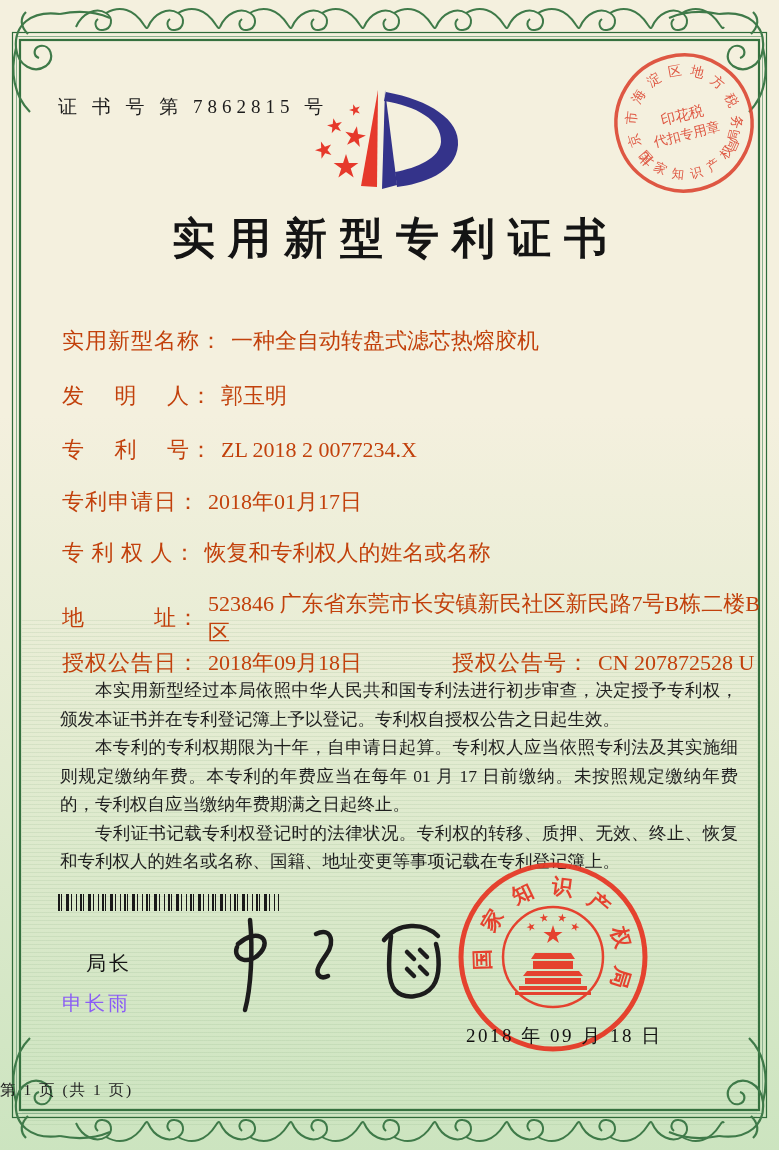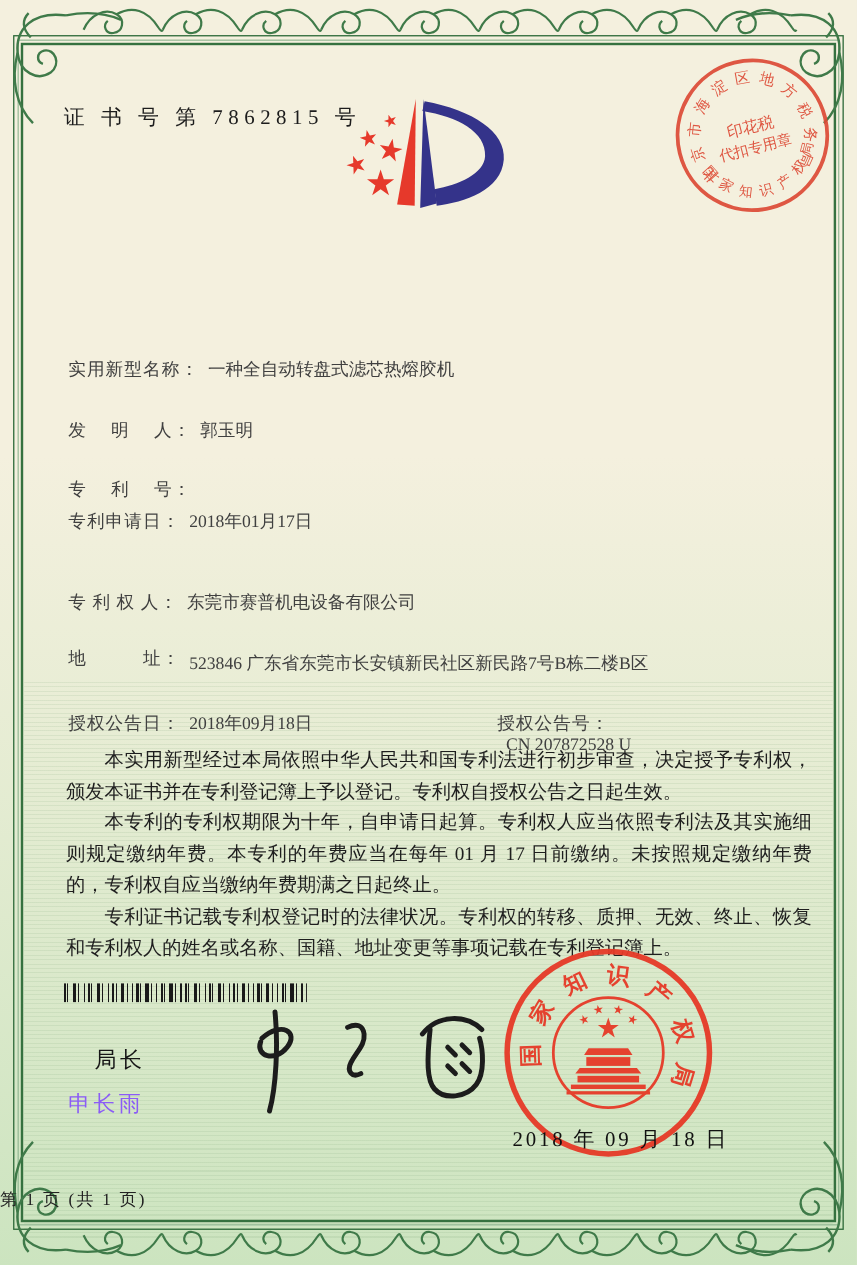--- a/index.html
+++ b/index.html
@@ -11,25 +11,25 @@
   .tint{position:absolute;inset:0;pointer-events:none;
     background:linear-gradient(180deg, rgba(214,232,199,0) 36%, rgba(209,231,195,0.40) 60%, rgba(197,226,186,0.85) 100%);}
   .waves{position:absolute;left:22px;right:22px;top:620px;bottom:24px;pointer-events:none;opacity:.55;
     background:repeating-linear-gradient(180deg, rgba(104,150,102,0.22) 0 1px, rgba(104,150,102,0) 1px 4px);}
   .border-svg{position:absolute;inset:0;pointer-events:none;}
   .cert-number{position:absolute;left:58px;top:94px;font-size:19px;letter-spacing:5px;color:#1c1c1c;}
   .logo{position:absolute;left:298px;top:80px;}
   .tax-stamp{position:absolute;left:609px;top:48px;transform:rotate(-14deg);opacity:.92;}
   .title{position:absolute;left:0;right:0;top:210px;text-align:center;
     font-size:43px;font-weight:bold;letter-spacing:13px;padding-left:13px;color:#141414;}
-  .field{position:absolute;left:62px;display:flex;font-size:16px;color:#404040;}
+  .field{position:absolute;left:62px;display:flex;font-size:22px;color:#c2410c;align-items:center;}
   .f-label{white-space:pre;letter-spacing:1px;flex:none;}
   .f-value{margin-left:8px;}
   .addr-val{width:552px;line-height:29px;}
-  .grant-no{left:452px;flex-direction:column;}
+  .grant-no{left:452px;}
   .paragraphs{position:absolute;left:60px;top:676px;width:678px;font-size:17.5px;
     line-height:28.5px;text-align:justify;color:#1e1e1e;}
   .paragraphs p{margin:0;text-indent:2em;}
   .barcode{position:absolute;left:58px;top:894px;width:221px;height:17px;
     background:repeating-linear-gradient(90deg,#191919 0 2px,transparent 2px 3px,#191919 3px 4px,transparent 4px 8px,#191919 8px 11px,transparent 11px 13px,#191919 13px 14px,transparent 14px 18px,#191919 18px 19px,transparent 19px 22px);}
   .signer-title{position:absolute;left:62px;top:950px;font-size:20px;letter-spacing:3px;color:#161616;margin-left:24px;}
   .signer-name{position:absolute;left:62px;top:990px;font-size:20px;letter-spacing:3px;color:#8b5cf6;}
   .signature{position:absolute;left:198px;top:908px;}
   .seal{position:absolute;left:455px;top:859px;opacity:.95;}
   .seal-date{position:absolute;left:466px;top:1023px;font-size:19px;letter-spacing:2.5px;color:#111;}
@@ -128,39 +128,41 @@
         <text transform="translate(-18.00,47.72) rotate(20.7)" font-size="12.5" text-anchor="middle" dy="0.35em">知</text>
         <text transform="translate(0.00,51.00) rotate(0.0)" font-size="12.5" text-anchor="middle" dy="0.35em">识</text>
         <text transform="translate(18.00,47.72) rotate(-20.7)" font-size="12.5" text-anchor="middle" dy="0.35em">产</text>
         <text transform="translate(33.68,38.29) rotate(-41.3)" font-size="12.5" text-anchor="middle" dy="0.35em">权</text>
         <text transform="translate(45.03,23.94) rotate(-62.0)" font-size="12.5" text-anchor="middle" dy="0.35em">局</text>
       </g>
     <text x="0" y="-3" text-anchor="middle" font-size="14.5" fill="#dd4b36">印花税</text>
     <text x="0" y="16" text-anchor="middle" font-size="13.5" fill="#dd4b36">代扣专用章</text>
   </svg>
 
+  <div class="title">实用新型专利证书</div>
 
   <div class="field" style="top:326px">
     <span class="f-label">实用新型名称：</span>
     <span class="f-value">一种全自动转盘式滤芯热熔胶机</span>
   </div>
   <div class="field" style="top:381px">
     <span class="f-label">发　 明 　人：</span>
     <span class="f-value">郭玉明</span>
   </div>
   <div class="field" style="top:435px">
     <span class="f-label">专　 利 　号：</span>
-  </div>
-  <div class="field" style="top:464px">
+    <span class="f-value">ZL 2018 2 0077234.X</span>
+  </div>
+  <div class="field" style="top:487px">
     <span class="f-label">专利申请日：</span>
     <span class="f-value">2018年01月17日</span>
   </div>
   <div class="field" style="top:538px">
     <span class="f-label">专 利 权 人：</span>
-    <span class="f-value">东莞市赛普机电设备有限公司</span>
+    <span class="f-value">恢复和专利权人的姓名或名称</span>
   </div>
   <div class="field" style="top:589px">
     <span class="f-label">地　　　址：</span>
     <span class="f-value addr-val">523846 广东省东莞市长安镇新民社区新民路7号B栋二楼B区</span>
   </div>
   <div class="field" style="top:648px">
     <span class="f-label">授权公告日：</span>
     <span class="f-value">2018年09月18日</span>
   </div>
   <div class="field grant-no" style="top:648px">

